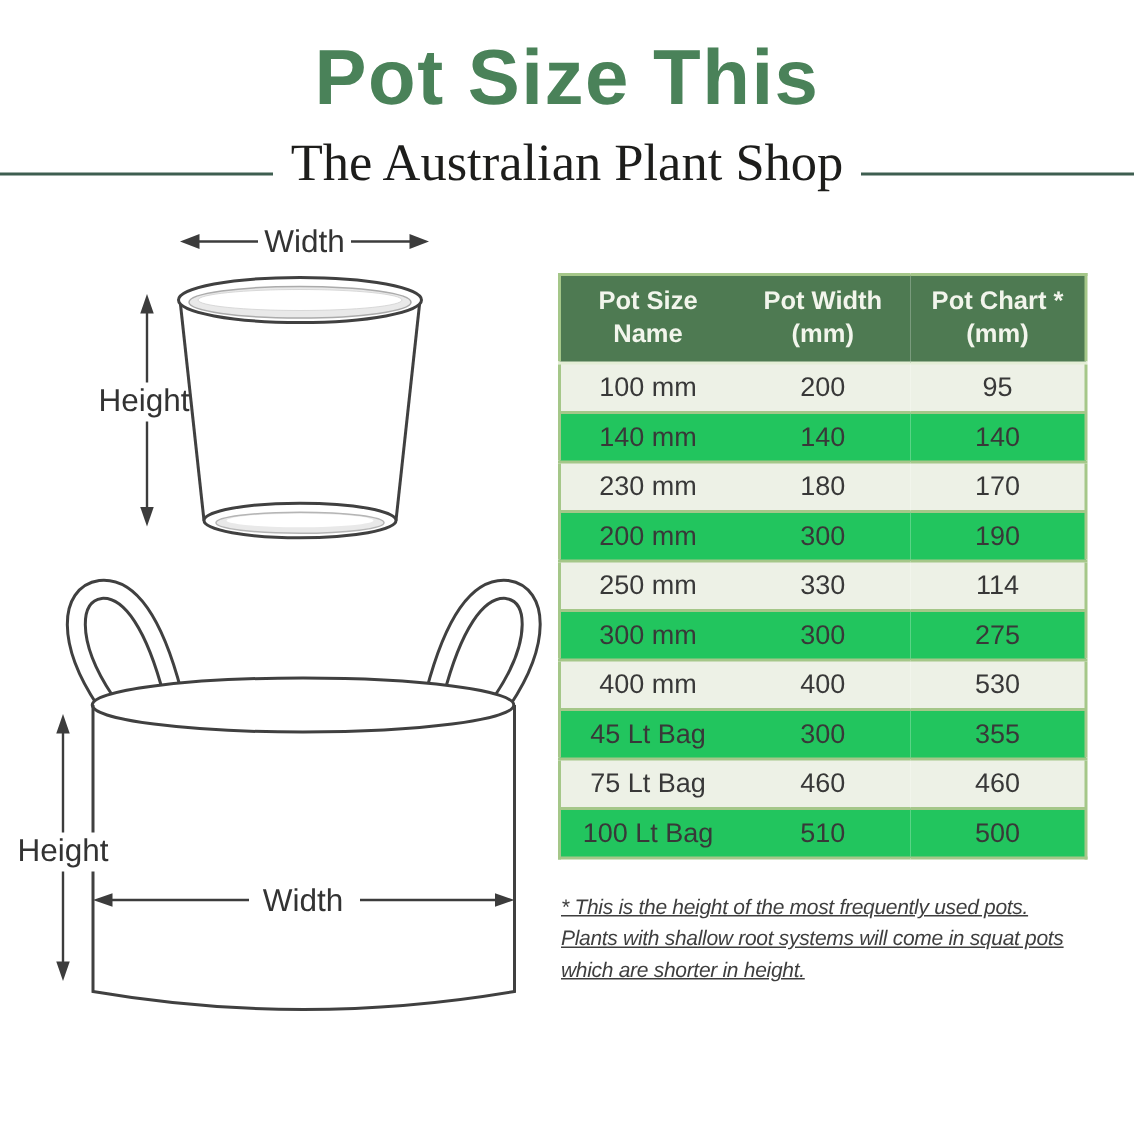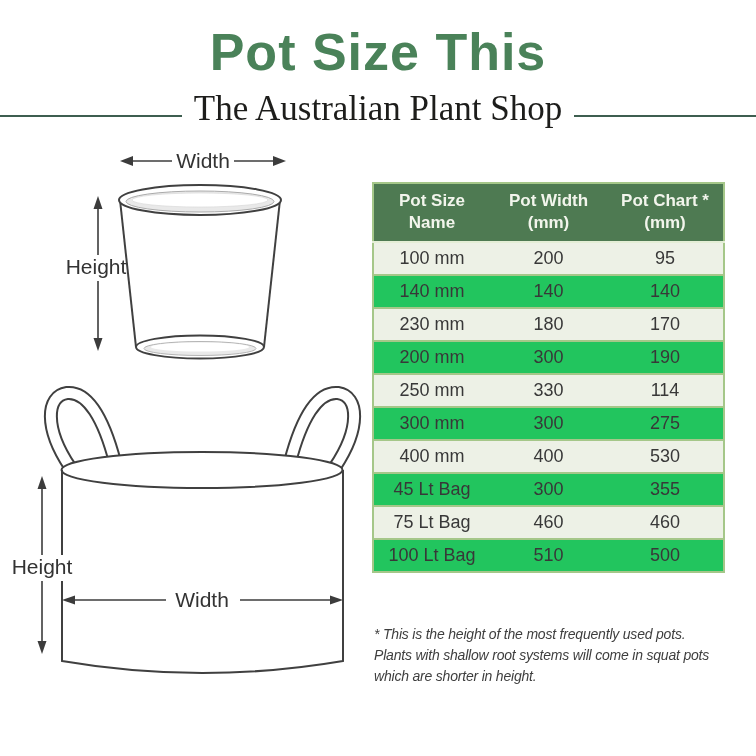--- a/index.html
+++ b/index.html
@@ -46,23 +46,23 @@
     padding:6px 2px 7px;border-bottom:2px solid #e4eed6;
   }
   .size-table tbody td{
     height:33px;text-align:center;vertical-align:middle;
     font-size:18px;color:var(--ink);background:#22c55e;
   }
   .size-table tbody tr:not(:first-child){border-top:2px solid var(--table-border);}
   .size-table tbody tr:nth-child(odd) td{background:var(--row-alt-bg);}
 
   .footnote{
-    position:absolute;left:374px;top:624px;width:352px;
+    position:absolute;left:374px;top:594px;width:352px;
     font-size:14px;font-style:italic;line-height:21px;
-    letter-spacing:-0.2px;color:#3e3e3e;
+    letter-spacing:-0.2px;color:#3e3e3e;text-decoration:underline;
   }
 </style>
 </head>
 <body>
 
 <div class="page">
 
   <h1 class="title">Pot Size This</h1>
 
   <div class="subtitle-row">

